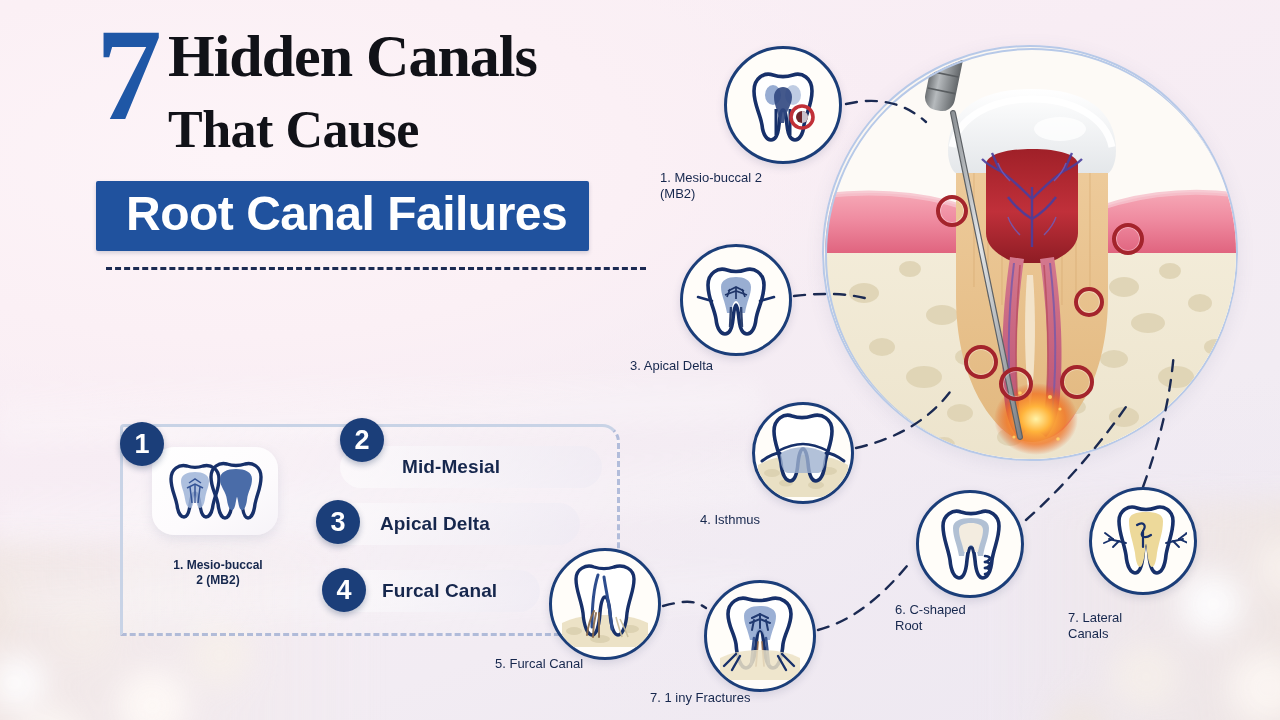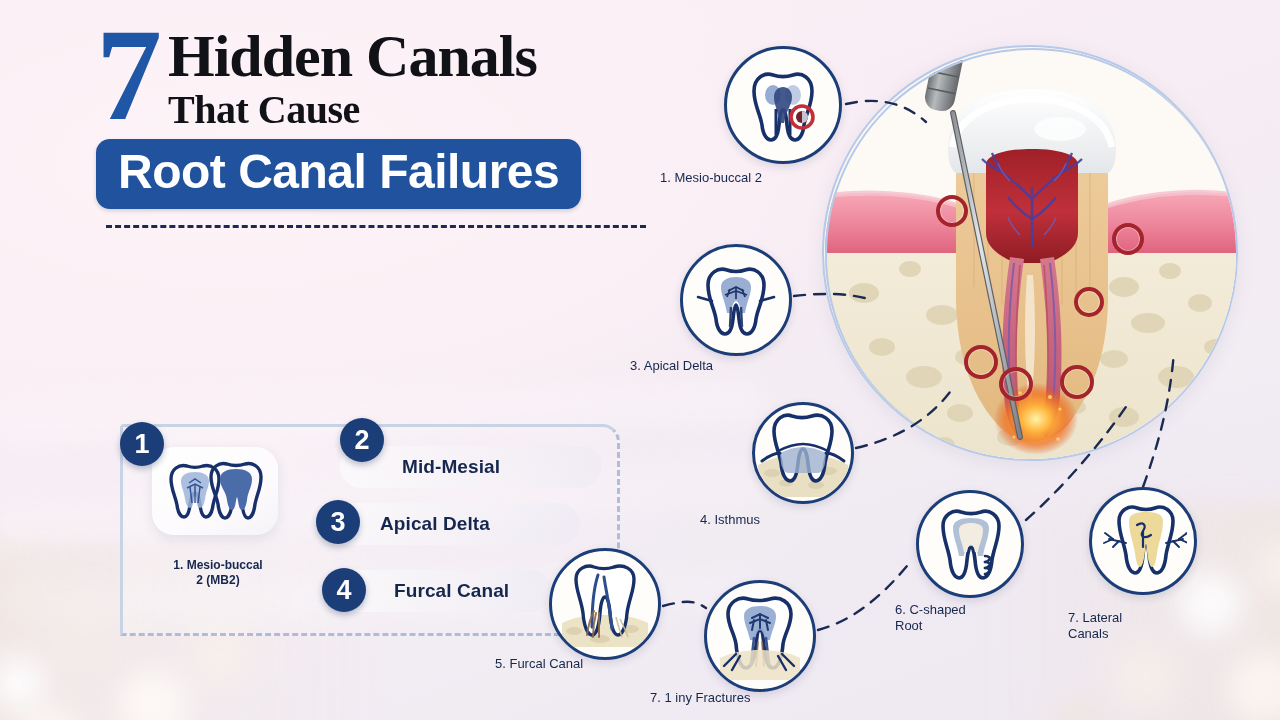--- a/index.html
+++ b/index.html
@@ -82,33 +82,33 @@
     font-weight: 700;
     font-size: 60px;
     line-height: 1.02;
     color: #111218;
     letter-spacing: -1px;
     white-space: nowrap;
   }
   #head-line-2 {
     font-family: "Liberation Serif", serif;
     font-weight: 700;
-    font-size: 40px;
+    font-size: 52px;
     line-height: 1.1;
     color: #111218;
     letter-spacing: -.5px;
-    margin-top: 1px;
+    margin-top: 14px;
   }
 
   #banner {
-    margin-top: 4px;
+    margin-top: 23px;
     display: inline-block;
     background: #20529e;
-    border-radius: 14px;
-    padding: 9px 22px 13px 22px;
+    border-radius: 2px;
+    padding: 9px 22px 13px 30px;
     box-shadow: 0 2px 4px rgba(20,40,80,.18);
   }
   #banner-text {
     color: #ffffff;
     font-family: "Liberation Sans", sans-serif;
     font-weight: 700;
     font-size: 48px;
     line-height: 1;
     letter-spacing: -.5px;
     white-space: nowrap;
@@ -186,21 +186,21 @@
   }
   .list-row-label {
     color: #16274d;
     font-weight: 700;
     font-size: 19px;
     letter-spacing: .1px;
   }
 
   #row-2 { left: 340px; top: 446px; width: 262px; }
   #row-3 { left: 318px; top: 503px; width: 262px; }
-  #row-4 { left: 332px; top: 570px; width: 220px; }
+  #row-4 { left: 320px; top: 570px; width: 220px; }
 
   
   .icon-circle {
     position: absolute;
     border-radius: 50%;
     background: #fffdf9;
     border: 3px solid #1b3e79;
     box-shadow: 0 3px 9px rgba(60,70,110,.16);
     display: flex;
     align-items: center;
@@ -544,20 +544,21 @@
         <path d="M36 44 L36 70"></path>
           <path d="M50 44 L50 70"></path>
       </g>
       <circle cx="62" cy="52" r="11" fill="none" stroke="#c13038" stroke-width="3.6"></circle>
       <circle cx="62" cy="52" r="6" fill="#6d2329"></circle>
       <path d="M62 46 A6 6 0 0 1 62 58 Z" fill="#c8c2cc"></path>
     </svg>
   </div>
   <div class="circle-caption" id="cap-1">
     <div>1. Mesio-buccal 2</div>
+    <div>(MB2)</div>
   </div>
 
   <div class="icon-circle" id="circle-3">
     <svg width="84" height="78" viewBox="0 0 84 78">
       <path d="M14 24 C14 12 24 6 33 9 C38 11 46 11 51 9 C60 6 70 12 70 24
                C70 38 64 46 62 58 C61 68 57 73 53 73 C49 73 46 68 45 58
                C44 48 43 44 42 44 C41 44 40 48 39 58 C38 68 35 73 31 73
                C27 73 23 68 22 58 C20 46 14 38 14 24 Z" fill="#ffffff" stroke="#17306a" stroke-width="3.6" stroke-linejoin="round"></path>
       <path d="M27 26 C27 19 34 16 42 16 C50 16 57 19 57 26 C57 34 53 40 51 52
                L47 52 C46 44 44 40 42 40 C40 40 38 44 37 52 L33 52 C31 40 27 34 27 26 Z" fill="#8ea5cd" opacity=".9"></path>

